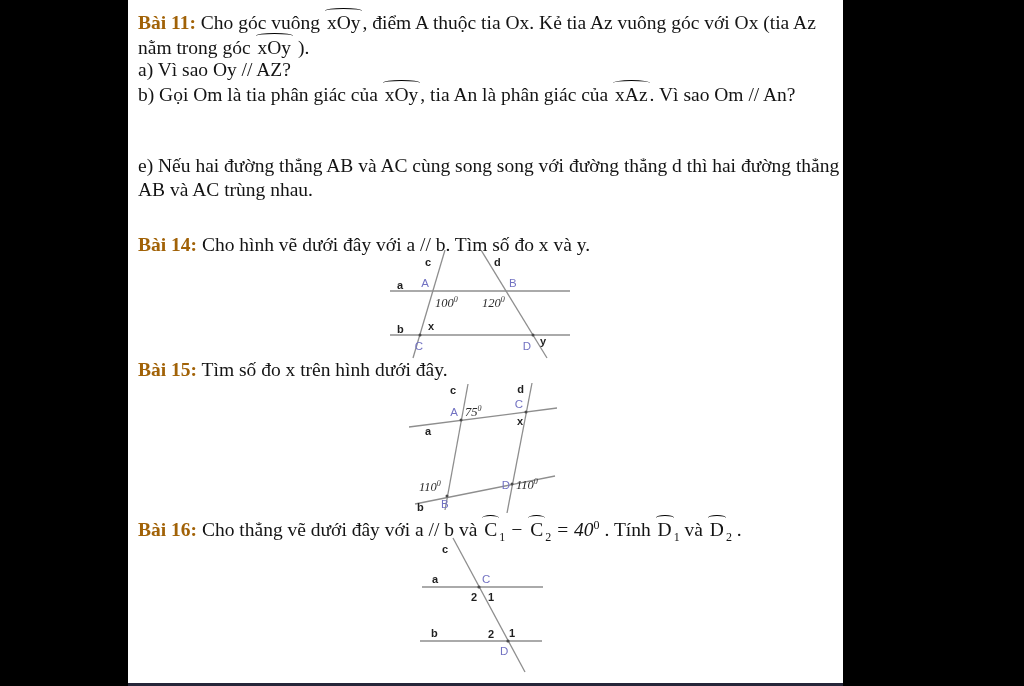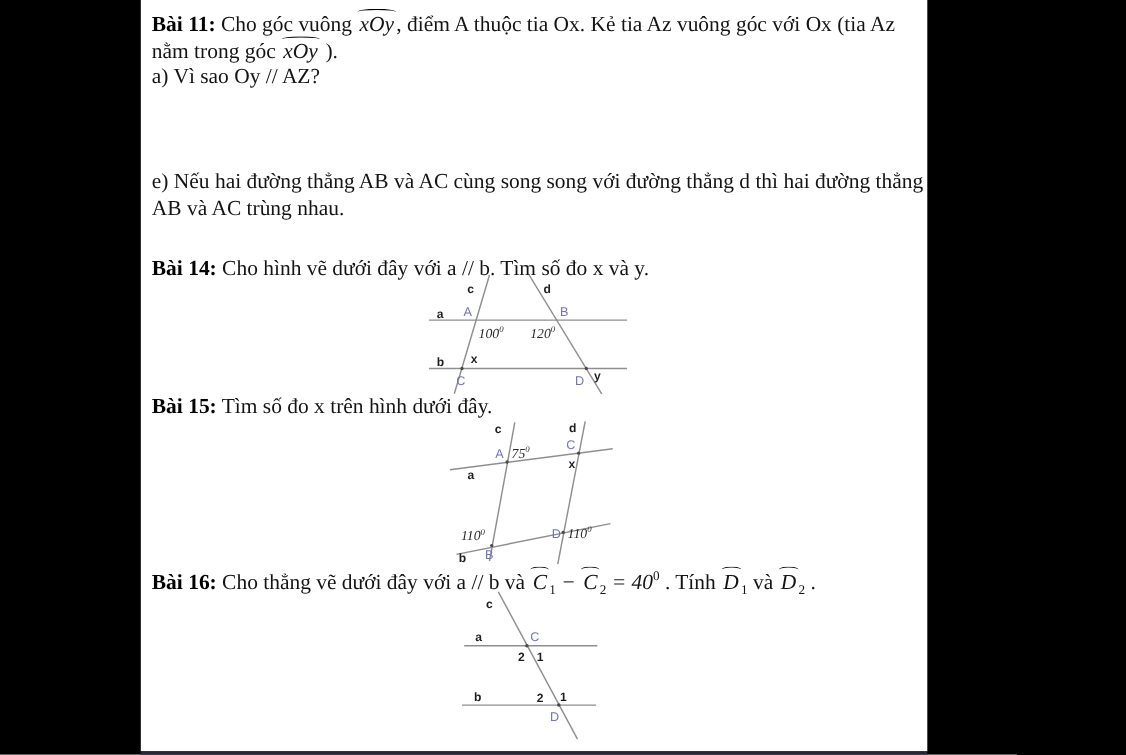--- a/index.html
+++ b/index.html
@@ -12,26 +12,26 @@
     background:#ffffff;
   }
   .bottom-strip{
     position:absolute;left:128px;top:683px;width:715px;height:3px;
     background:#262639;
   }
   .para{
     position:absolute;left:10px;width:702px;margin:0;
     font-size:19.5px;line-height:24px;color:#141414;
   }
-  .para b{font-weight:bold;color:#000000;}
+  .para b{font-weight:bold;color:#a16207;}
   .para sub{font-size:12px;line-height:0;}
   .para sup{font-size:12px;line-height:0;}
   
   .wh{
-    position:relative;display:inline-block;font-style:italic;
+    position:relative;display:inline-block;
     padding:1px 2px 0 2px;
   }
   .wh::before{
     content:"";position:absolute;left:0;right:0;top:-2px;height:5px;
     border-top:1.4px solid #000;border-radius:100% 100% 0 0;
   }
   .mvar{font-style:italic;}
   .fig{position:absolute;}
   .fig line{stroke:#8e8e8e;stroke-width:1.3;}
   .fig circle{fill:#4a4a4a;}
@@ -40,20 +40,21 @@
   .fa{font-family:"Liberation Serif",serif;font-style:italic;font-size:12.5px;fill:#2a2a2a;}
   .sup0{font-size:8px;}
 </style>
 </head>
 <body>
 
 <div class="panel">
 
   <p class="para" style="top:10px"><b>Bài 11:</b><span> Cho góc vuông </span><span class="wh">xOy</span><span>, điểm A thuộc tia Ox. Kẻ tia Az vuông góc với Ox (tia Az nằm trong góc </span><span class="wh">xOy</span><span> ).</span></p>
   <p class="para" style="top:58px"><span>a) Vì sao Oy // AZ?</span></p>
+  <p class="para" style="top:82px"><span>b) Gọi Om là tia phân giác của </span><span class="wh">xOy</span><span>, tia An là phân giác của </span><span class="wh">xAz</span><span>. Vì sao Om // An?</span></p>
 
   <p class="para" style="top:154px"><span>e) Nếu hai đường thẳng AB và AC cùng song song với đường thẳng d thì hai đường thẳng AB và AC trùng nhau.</span></p>
 
   <p class="para" style="top:233px"><b>Bài 14:</b><span> Cho hình vẽ dưới đây với a // b. Tìm số đo x và y.</span></p>
 
   <svg class="fig" style="left:257px;top:250px" width="195" height="112" viewBox="0 0 195 112">
     <line x1="5" y1="41" x2="185" y2="41"></line>
     <line x1="5" y1="85" x2="185" y2="85"></line>
     <line x1="60" y1="0" x2="28" y2="108"></line>
     <line x1="96" y1="0" x2="162" y2="108"></line>

